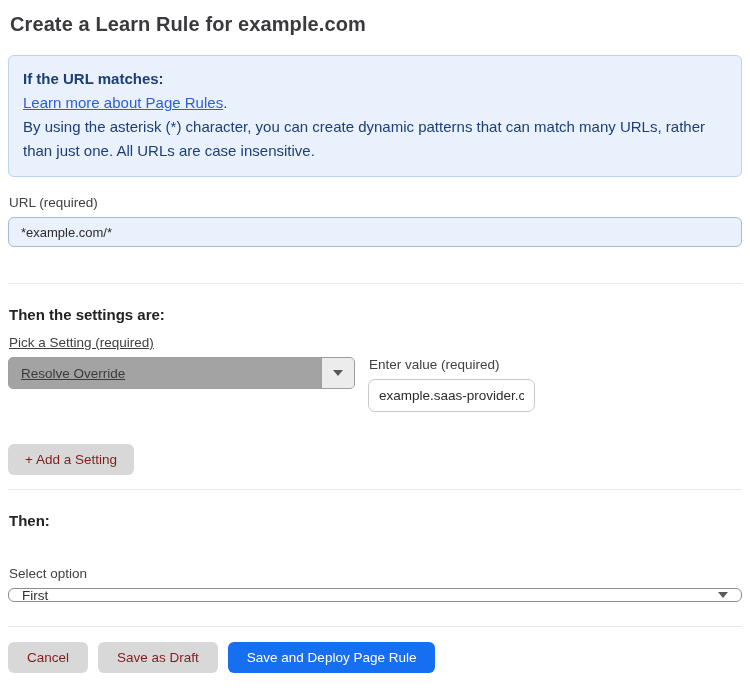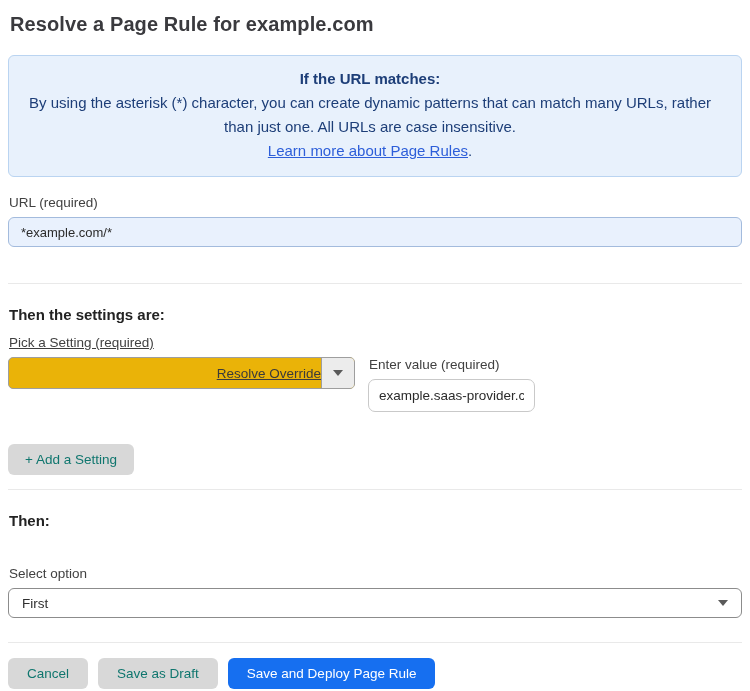--- a/index.html
+++ b/index.html
@@ -23,21 +23,20 @@
 
   .info-box {
     margin-top: 19px;
     background: #e8f1fc;
     border: 1px solid #bad4f1;
     border-radius: 6px;
     padding: 11px 24px 13px 14px;
     color: #1d3e78;
     font-size: 15px;
     line-height: 24px;
-    text-align: center;
   }
   .info-box .info-heading { font-weight: 700; }
   .info-box a.info-link {
     color: #2d5ed9;
     text-decoration: underline;
     cursor: pointer;
   }
   .info-box .link-suffix { text-decoration: none; }
 
   .field-label {
@@ -81,28 +80,27 @@
     align-items: flex-start;
     margin-top: 12px;
   }
   .setting-col { width: 347px; text-decoration: underline; }
   .value-col { margin-left: 13px; margin-top: 7px; }
 
   .dropdown {
     margin-top: 7px;
     width: 347px;
     height: 32px;
-    background: #eab308;
+    background: #a3a3a3;
     border: 1px solid #9e9e9e;
     border-radius: 5px;
     display: flex;
     align-items: center;
     cursor: pointer;
     overflow: hidden;
-    text-align: right;
   }
   .dropdown .dropdown-text {
     flex: 1;
     padding-left: 12px;
     font-size: 13.5px;
     color: #3b3b3b;
   }
   .dropdown .arrow-seg {
     width: 33px;
     height: 100%;
@@ -138,33 +136,33 @@
     display: inline-block;
     border: none;
     border-radius: 6px;
     font-family: "Liberation Sans", sans-serif;
     font-size: 13.5px;
     cursor: pointer;
     white-space: nowrap;
   }
   .btn-gray {
     background: #d8d8d8;
-    color: #0f766e;
+    color: #7f1d1d;
   }
   .add-setting-btn {
     margin-top: 32px;
     height: 31px;
     padding: 0 17px;
   }
   .divider-2 { margin-top: 14px; }
 
   .select-box {
     margin-top: 7px;
     width: 734px;
-    height: 30px;
+    height: 14px;
     background: #ffffff;
     border: 1px solid #8c8c8c;
     border-radius: 6px;
     display: flex;
     align-items: center;
     justify-content: space-between;
     padding: 0 13px;
     cursor: pointer;
   }
   .select-box .select-text {
@@ -196,26 +194,26 @@
     margin-left: 10px;
     background: #166ff0;
     color: #ffffff;
   }
 </style>
 </head>
 <body>
 
 <div class="container">
 
-  <h1 class="page-title">Resolve a Page Rule for example.com</h1>
+  <h1 class="page-title">Create a Learn Rule for example.com</h1>
 
   <div class="info-box">
     <div class="info-heading">If the URL matches:</div>
+    <div><a class="info-link">Learn more about Page Rules</a><span class="link-suffix">.</span></div>
     <div>By using the asterisk (*) character, you can create dynamic patterns that can match many URLs, rather than just one. All URLs are case insensitive.</div>
-    <div><a class="info-link">Learn more about Page Rules</a><span class="link-suffix">.</span></div>
   </div>
 
   <div class="field-label">URL (required)</div>
   <input class="url-input" type="text" value="*example.com/*" style="">
 
   <hr class="divider">
 
   <div class="section-heading">Then the settings are:</div>
 
   <div class="settings-row">

